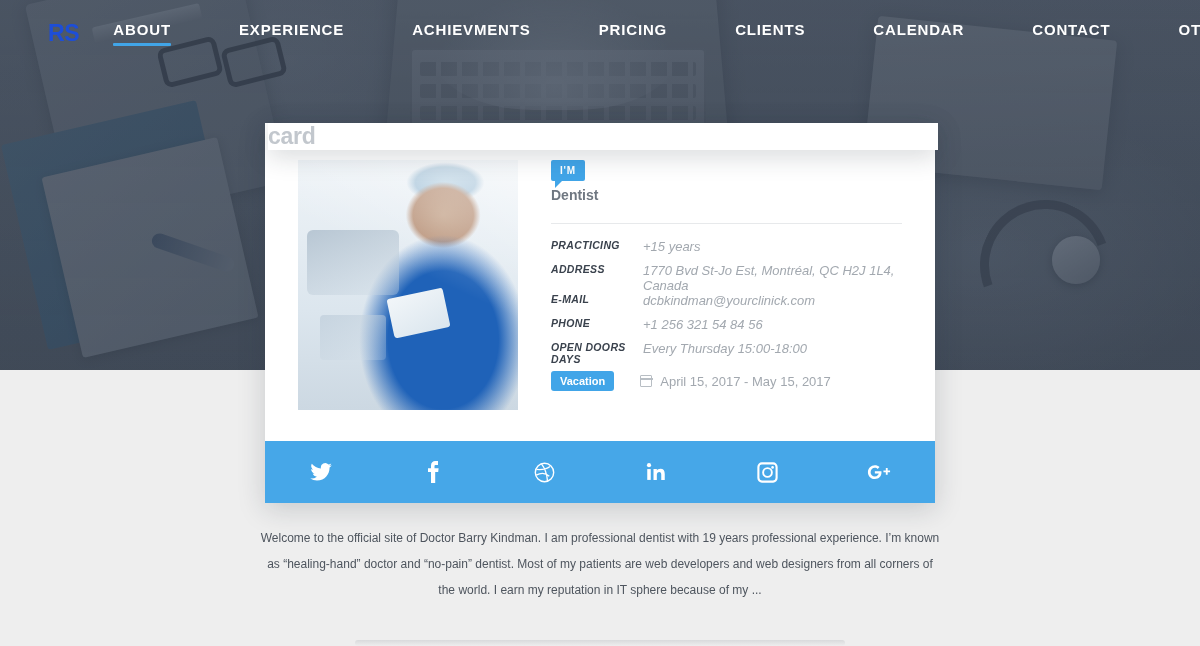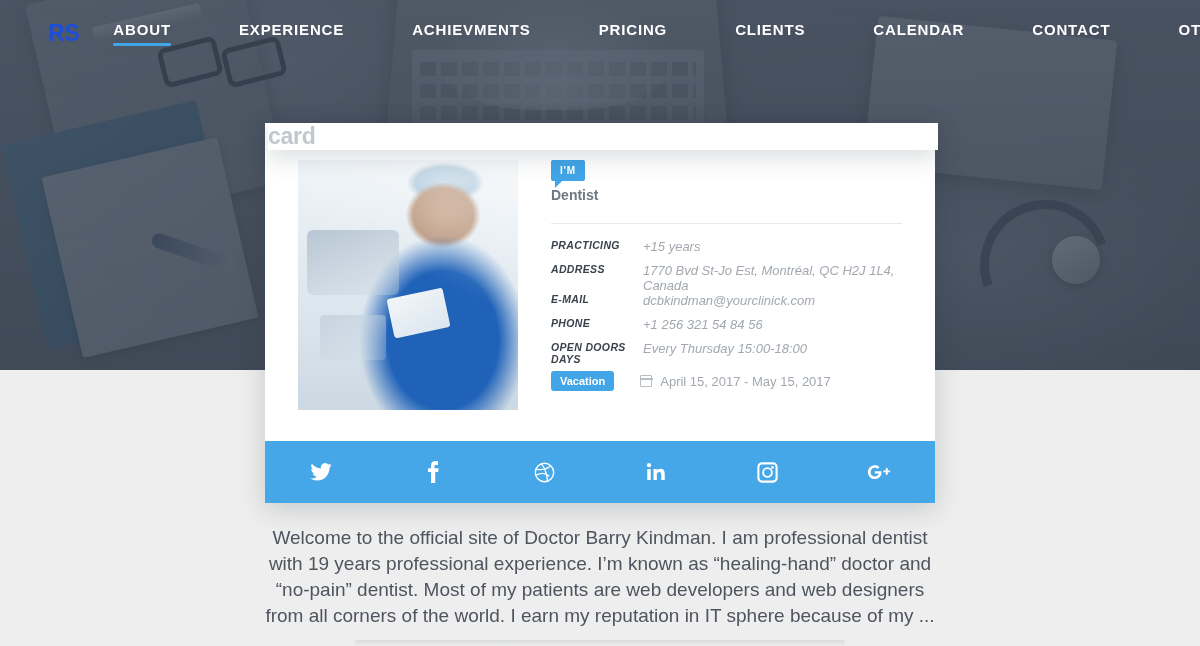--- a/index.html
+++ b/index.html
@@ -214,21 +214,21 @@
   }
   .soc {
     width:57px; height:62px; display:flex; align-items:center; justify-content:center;
     color:#ffffff; cursor:pointer; margin:0 29px;
   }
   .soc svg { display:block; }
 
   
   .welcome {
     position:absolute; left:258px; top:525px; width:684px;
-    text-align:center; font-size:19px; line-height:26px; color:#4e555e;
+    text-align:center; font-size:12px; line-height:26px; color:#4e555e;
   }
   .bottom-hint {
     position:absolute; left:355px; top:640px; width:490px; height:6px;
     background:linear-gradient(180deg, rgba(160,166,172,.28), rgba(160,166,172,0));
     border-radius:3px;
   }
 </style>
 </head>
 <body>
 

